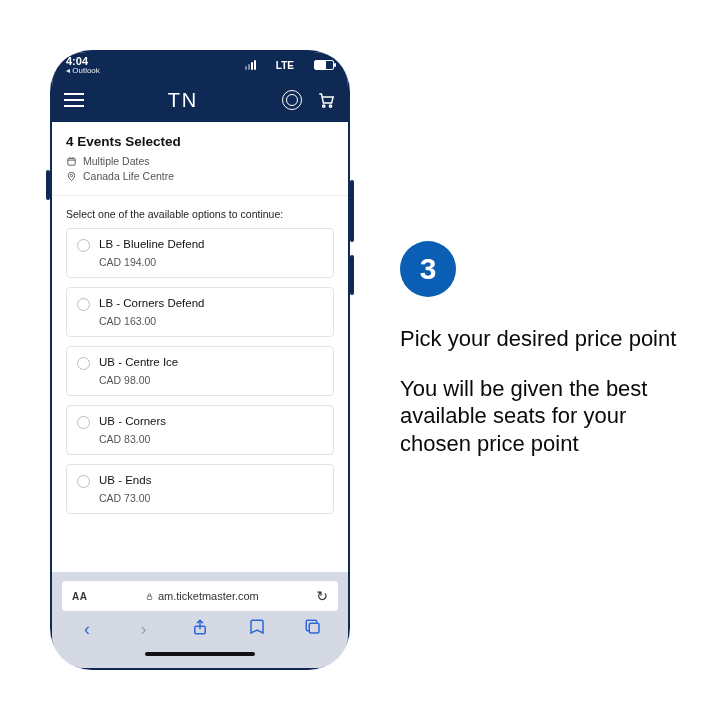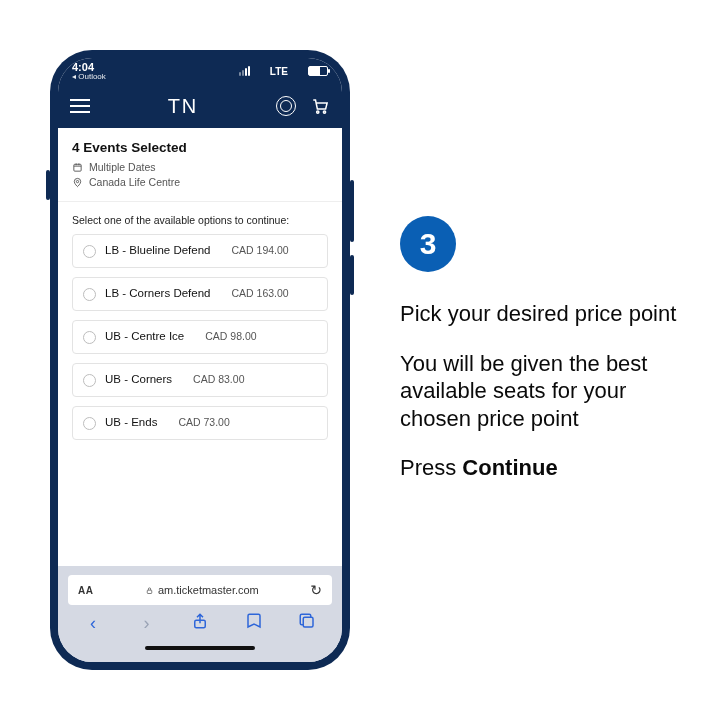--- a/index.html
+++ b/index.html
@@ -1,18 +1,18 @@
 <!DOCTYPE html>
 <html><head>
 <meta charset="utf-8">
 <style>
   *{box-sizing:border-box;margin:0;padding:0;font-family:-apple-system,BlinkMacSystemFont,"Segoe UI",Arial,sans-serif}
   body{width:720px;height:720px;background:#fff;position:relative;overflow:hidden}
   .stage{position:absolute;inset:0;display:flex;align-items:center;padding:40px 40px 40px 50px;gap:50px}
-  .phone{position:relative;width:300px;height:620px;background:#0e2a54;border-radius:42px;padding:8px;flex-shrink:0}
+  .phone{position:relative;width:300px;height:620px;background:#0e2a54;border-radius:42px;padding:2px;flex-shrink:0}
   .phone::before,.phone::after{content:"";position:absolute;background:#0e2a54;border-radius:3px}
   .phone::before{right:-4px;top:130px;width:4px;height:62px}
   .phone::after{right:-4px;top:205px;width:4px;height:40px}
   .phone .silence{position:absolute;left:-4px;top:120px;width:4px;height:30px;background:#0e2a54;border-radius:3px}
   .screen{background:#fff;border-radius:34px;width:100%;height:100%;overflow:hidden;display:flex;flex-direction:column;position:relative}
   .statusbar{background:#0e2a54;color:#fff;height:26px;display:flex;align-items:center;justify-content:space-between;padding:0 14px;font-size:11px;font-weight:600}
   .status-left{display:flex;flex-direction:column;line-height:1}
   .back-app{font-size:8px;font-weight:400;opacity:.9}
   .status-right{display:flex;align-items:flex-start;gap:20px}
   .sig{display:inline-flex;align-items:flex-end;gap:1px}
@@ -36,21 +36,21 @@
   .cart svg{width:100%;height:100%}
   .content{flex:1;background:#fff;overflow:hidden;display:flex;flex-direction:column}
   .header-block{padding:12px 14px 10px;border-bottom:1px solid #eee}
   .events-title{font-size:13.5px;font-weight:700;color:#111;margin-bottom:6px}
   .meta{display:flex;align-items:center;gap:6px;font-size:10.5px;color:#555;margin-bottom:3px}
   .meta svg{width:11px;height:11px;flex-shrink:0}
   .instruction{font-size:10.5px;color:#222;padding:12px 14px 8px}
   .options{padding:0 14px 10px;display:flex;flex-direction:column;gap:9px}
   .option{border:1px solid #e3e3e3;border-radius:4px;padding:9px 10px;display:flex;align-items:flex-start;gap:9px}
   .radio{width:13px;height:13px;border:1.5px solid #bdbdbd;border-radius:50%;flex-shrink:0;margin-top:1px}
-  .opt-body{display:flex;gap:21px}
+  .opt-body{display:flex;flex-direction:column;gap:6px}
   .opt-name{font-size:11.5px;color:#111}
   .opt-price{font-size:10.5px;color:#555}
   .browser-bar{background:#d5d9e3;padding:9px 10px 6px;display:flex;flex-direction:column;gap:7px}
   .urlbox{background:#fff;border-radius:4px;height:30px;display:flex;align-items:center;justify-content:space-between;padding:0 10px;font-size:11px;color:#333}
   .url-left{font-size:10px;font-weight:600;letter-spacing:.5px}
   .url-center{display:flex;align-items:center;gap:4px;font-size:11px}
   .url-center svg{width:9px;height:9px}
   .reload{font-size:14px}
   .bottom-nav{display:flex;justify-content:space-between;align-items:center;padding:0 8px 2px}
   .nav-btn{color:#2e66d9;font-size:18px;width:34px;text-align:center}
@@ -203,17 +203,14 @@
         <div class="home-indicator"></div>
       </div>
 
     </div>
   </div>
 
   <div class="caption">
     <div class="step-badge">3</div>
     <div class="cap-line">Pick your desired price point</div>
     <div class="cap-line">You will be given the best available seats for your chosen price point</div>
-    <div class="cap-line">
-      <span>Press </span><b>Continue</b>
-    </div>
   </div>
 </div>
 
 </body></html>

